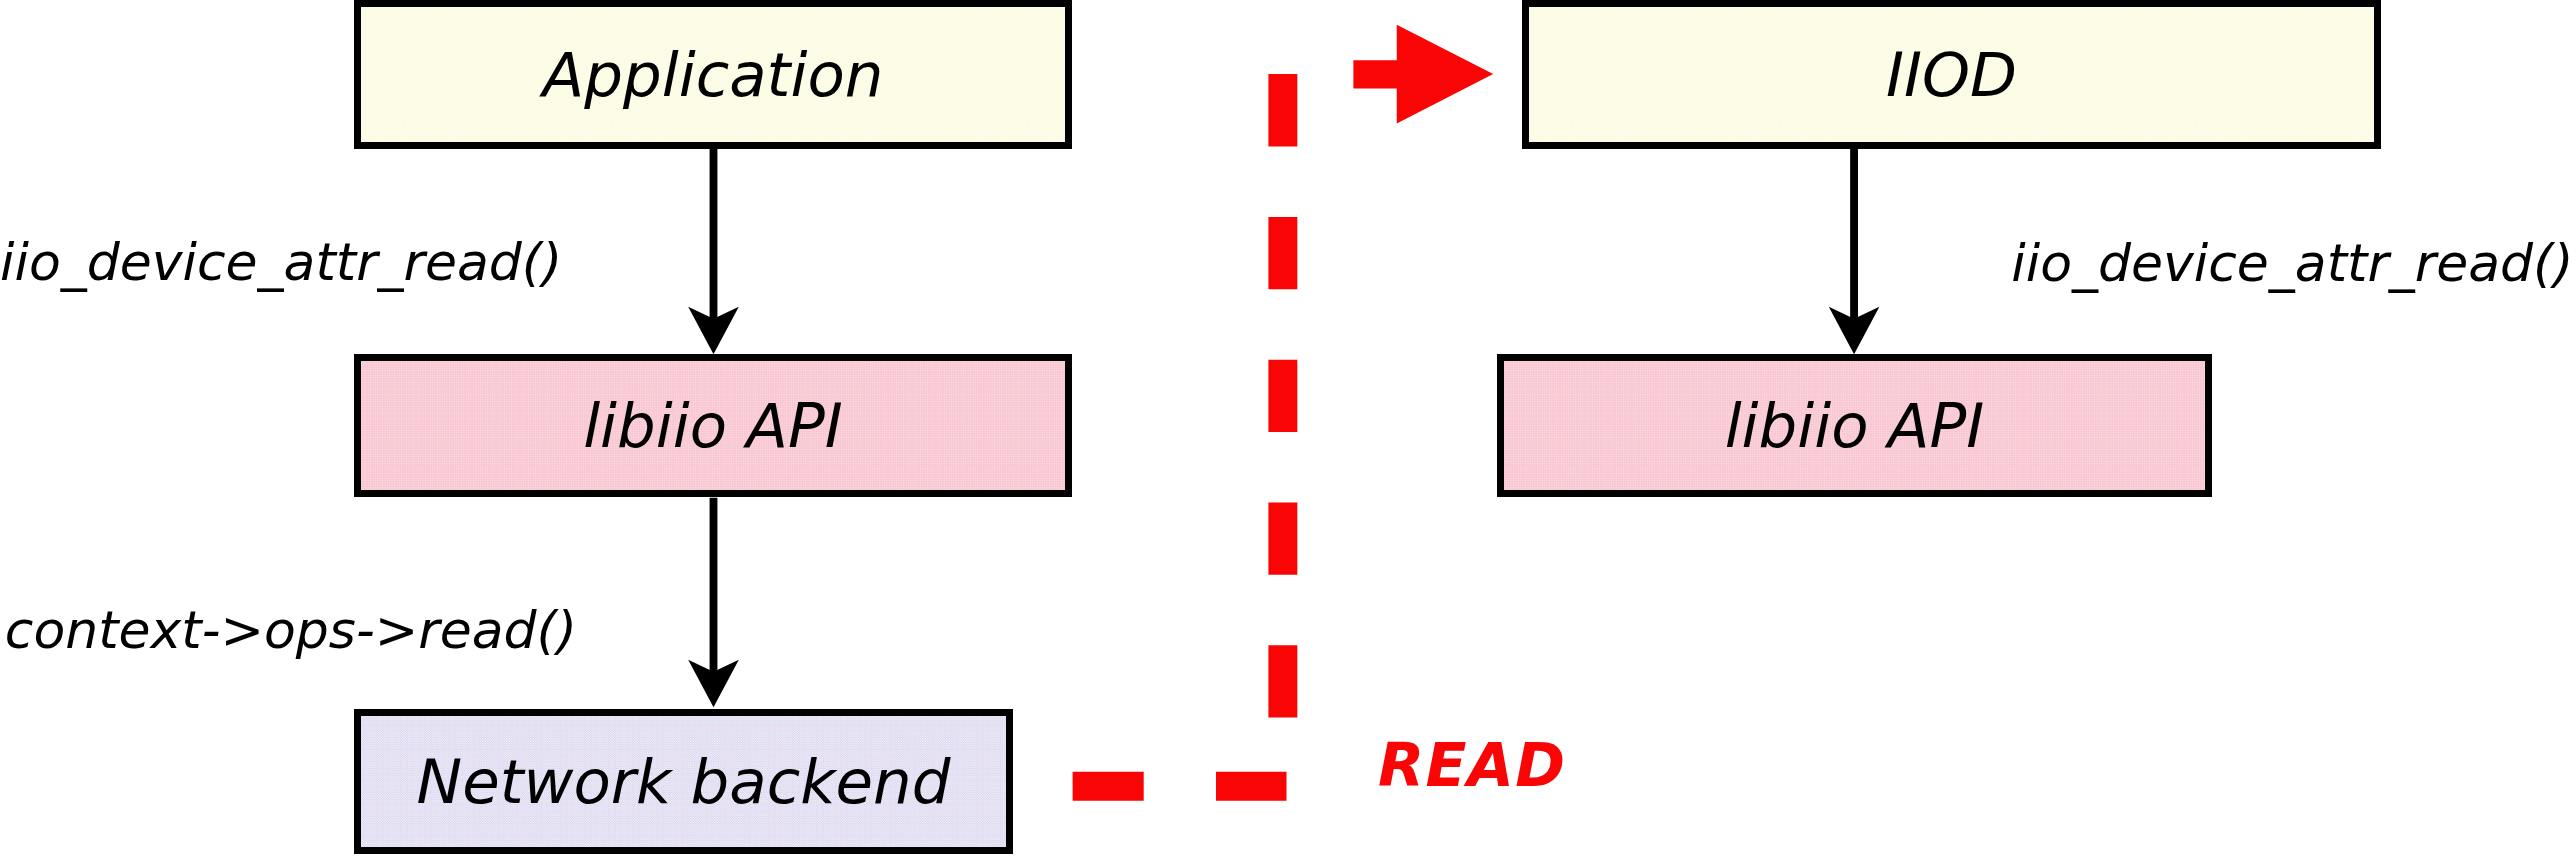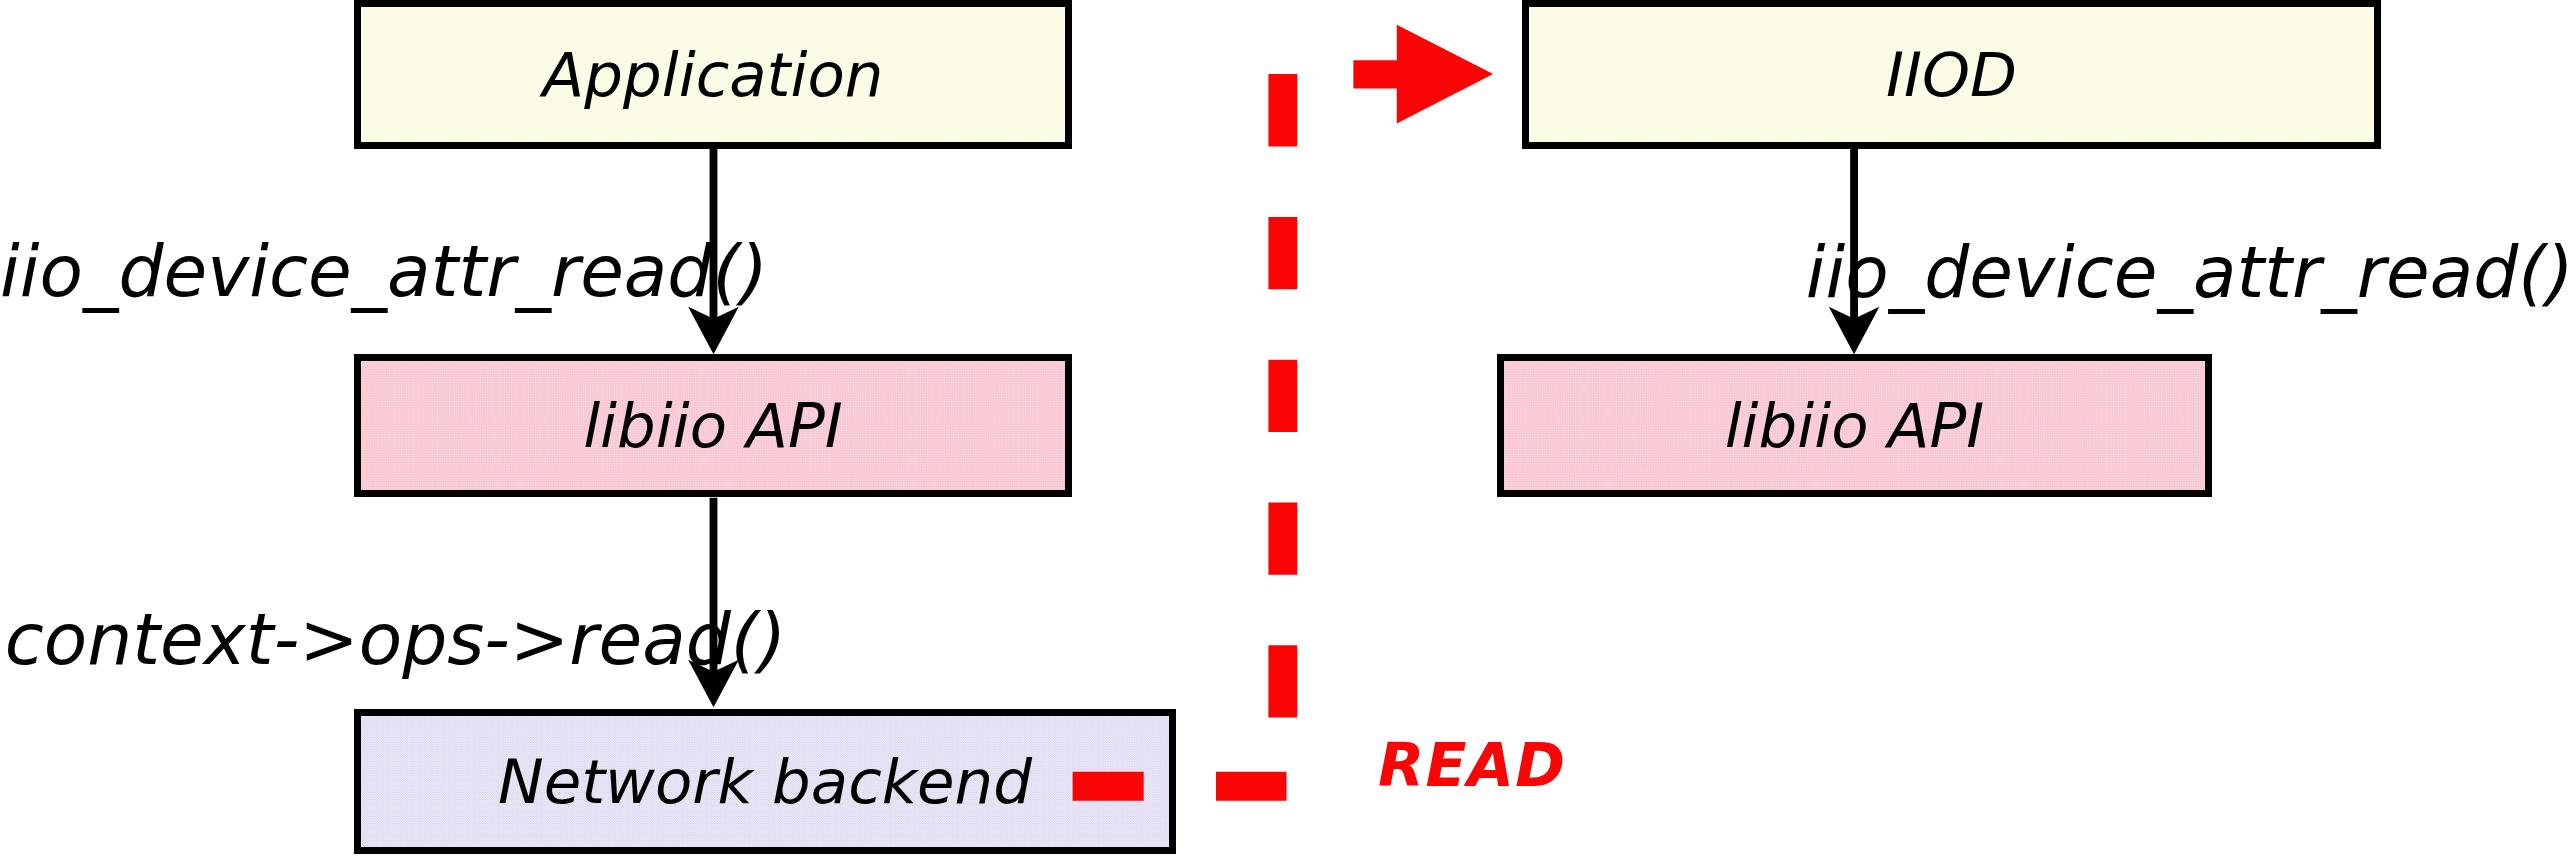--- a/index.html
+++ b/index.html
@@ -45,37 +45,37 @@
   }
   .box--lavender {
     background-image: radial-gradient(rgba(244,170,235,0.45) 0.7px, transparent 0.8px),
                       radial-gradient(rgba(160,200,245,0.45) 0.7px, transparent 0.8px),
                       radial-gradient(rgba(255,255,255,0.55) 0.6px, transparent 0.7px);
     background-size: 2.4px 2.4px, 2.4px 2.4px, 2.4px 2.4px;
     background-position: 0 0, 1.2px 1.2px, 1.2px 0;
   }
   .edge-label {
     position: absolute;
-    font-size: 71px;
+    font-size: 52px;
     line-height: 1;
     color: #000000;
     white-space: nowrap;
   }
   .read-label {
     position: absolute;
     font-size: 60px;
     line-height: 1;
     font-weight: bold;
     white-space: nowrap;
     letter-spacing: 1.2px;
   }
   
   #app-box      { left: 354px;  top: 0;      width: 718px; height: 149px; }
   #libiio-left  { left: 354px;  top: 354px;  width: 718px; height: 143px; }
-  #netback-box  { left: 354px;  top: 709px; width: 822px; height: 145px; }
+  #netback-box  { left: 354px;  top: 709px; width: 659px; height: 145px; }
   #iiod-box     { left: 1497px; top: 0;      width: 859px; height: 149px; margin-left: 25px; }
   #libiio-right { left: 1497px; top: 354px;  width: 715px; height: 143px; }
   
   #call-left-1  { left: 0;      top: 236px; }
   #call-left-2  { left: 4.8px;    top: 604px; text-align: right; }
   #call-right-1 { right: 2.4px;   top: 237px; }
   #read-label   { left: 1358px; top: 735px; margin-left: 20px; }
 </style>
 </head>
 <body>

